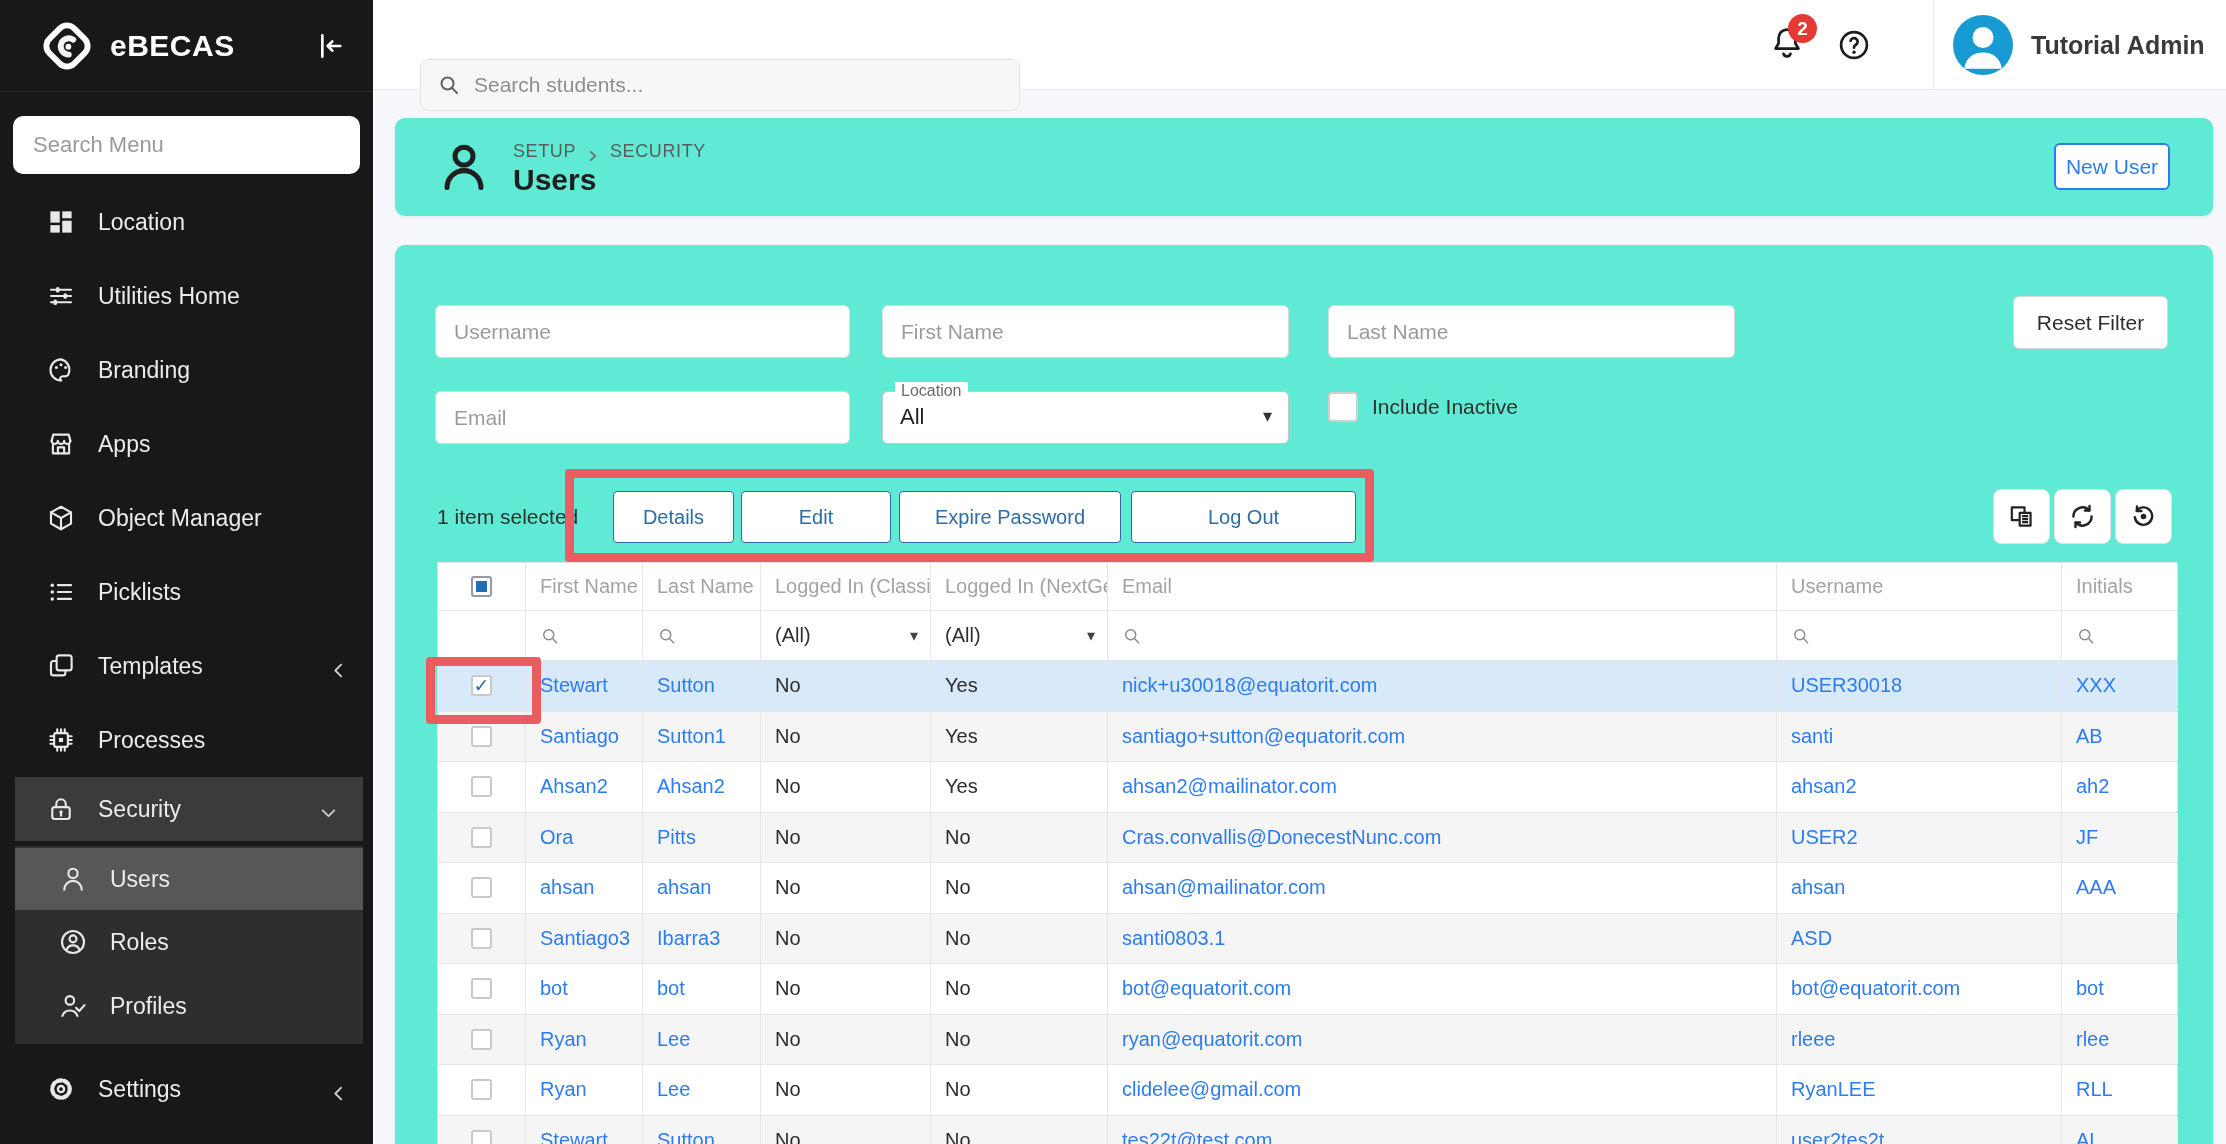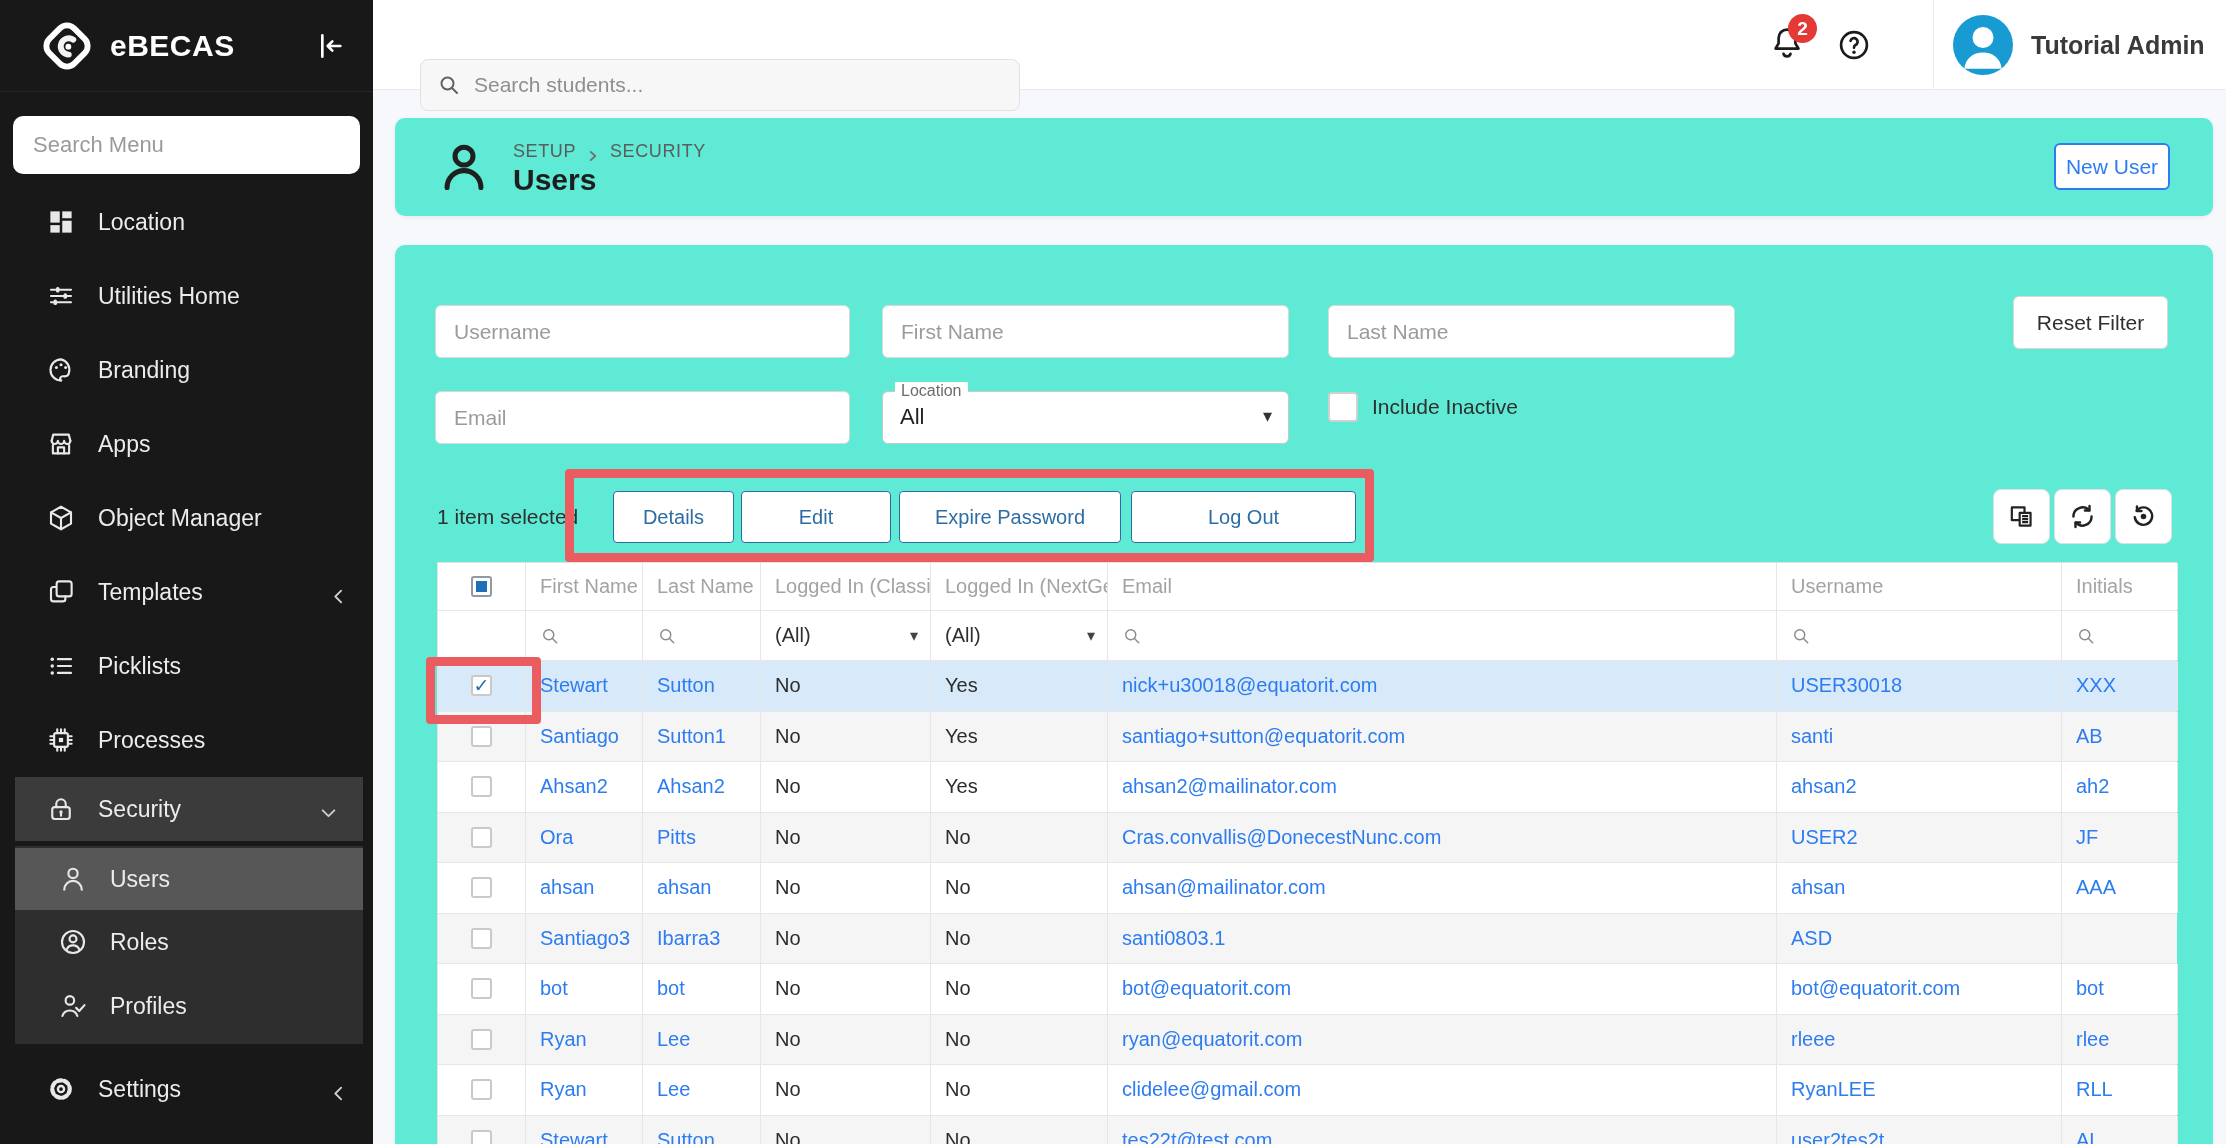--- a/index.html
+++ b/index.html
@@ -147,36 +147,36 @@
       </div>
       <div class="nav-item">
         <svg class="nav-ic" viewBox="0 0 24 24" fill="none" stroke="currentColor" stroke-width="1.7" stroke-linecap="round" stroke-linejoin="round">
           <path d="M12 3 20 7.5v9L12 21 4 16.5v-9Z"></path>
           <path d="M4 7.5 12 12l8-4.5M12 12v9"></path>
         </svg>
         <span class="nav-lab">Object Manager</span>
       </div>
       <div class="nav-item">
         <svg class="nav-ic" viewBox="0 0 24 24" fill="none" stroke="currentColor" stroke-width="1.7" stroke-linecap="round" stroke-linejoin="round">
+          <circle cx="5" cy="6.5" r="1.4" fill="currentColor" stroke="none"></circle>
+          <circle cx="5" cy="12" r="1.4" fill="currentColor" stroke="none"></circle>
+          <circle cx="5" cy="17.5" r="1.4" fill="currentColor" stroke="none"></circle>
+          <path d="M9.5 6.5H20M9.5 12H20M9.5 17.5H20"></path>
+        </svg>
+        <span class="nav-lab">Picklists</span>
+      </div>
+      <div class="nav-item">
+        <svg class="nav-ic" viewBox="0 0 24 24" fill="none" stroke="currentColor" stroke-width="1.7" stroke-linecap="round" stroke-linejoin="round">
           <rect x="8.5" y="3.5" width="12" height="12" rx="2"></rect>
           <path d="M15.5 15.5v2a2 2 0 0 1-2 2h-7.5a2 2 0 0 1-2-2V10a2 2 0 0 1 2-2h2"></path>
         </svg>
         <span class="nav-lab">Templates</span>
         <span class="nav-chev"><svg class="" viewBox="0 0 16 16" fill="none" stroke="currentColor" stroke-width="1.7" stroke-linecap="round" stroke-linejoin="round">
             <path d="M10.5 2.5 5 8l5.5 5.5"></path>
           </svg></span>
-      </div>
-      <div class="nav-item">
-        <svg class="nav-ic" viewBox="0 0 24 24" fill="none" stroke="currentColor" stroke-width="1.7" stroke-linecap="round" stroke-linejoin="round">
-          <circle cx="5" cy="6.5" r="1.4" fill="currentColor" stroke="none"></circle>
-          <circle cx="5" cy="12" r="1.4" fill="currentColor" stroke="none"></circle>
-          <circle cx="5" cy="17.5" r="1.4" fill="currentColor" stroke="none"></circle>
-          <path d="M9.5 6.5H20M9.5 12H20M9.5 17.5H20"></path>
-        </svg>
-        <span class="nav-lab">Picklists</span>
       </div>
       <div class="nav-item">
         <svg class="nav-ic" viewBox="0 0 24 24" fill="none" stroke="currentColor" stroke-width="1.7" stroke-linecap="round" stroke-linejoin="round">
           <rect x="6.5" y="6.5" width="11" height="11" rx="1.5"></rect>
           <rect x="10.3" y="10.3" width="3.4" height="3.4" fill="currentColor" stroke="none"></rect>
           <path d="M9 3.5v3M12 3.5v3M15 3.5v3M9 17.5v3M12 17.5v3M15 17.5v3M3.5 9h3M3.5 12h3M3.5 15h3M17.5 9h3M17.5 12h3M17.5 15h3"></path>
         </svg>
         <span class="nav-lab">Processes</span>
       </div>
       <div class="nav-item nav-sec">

